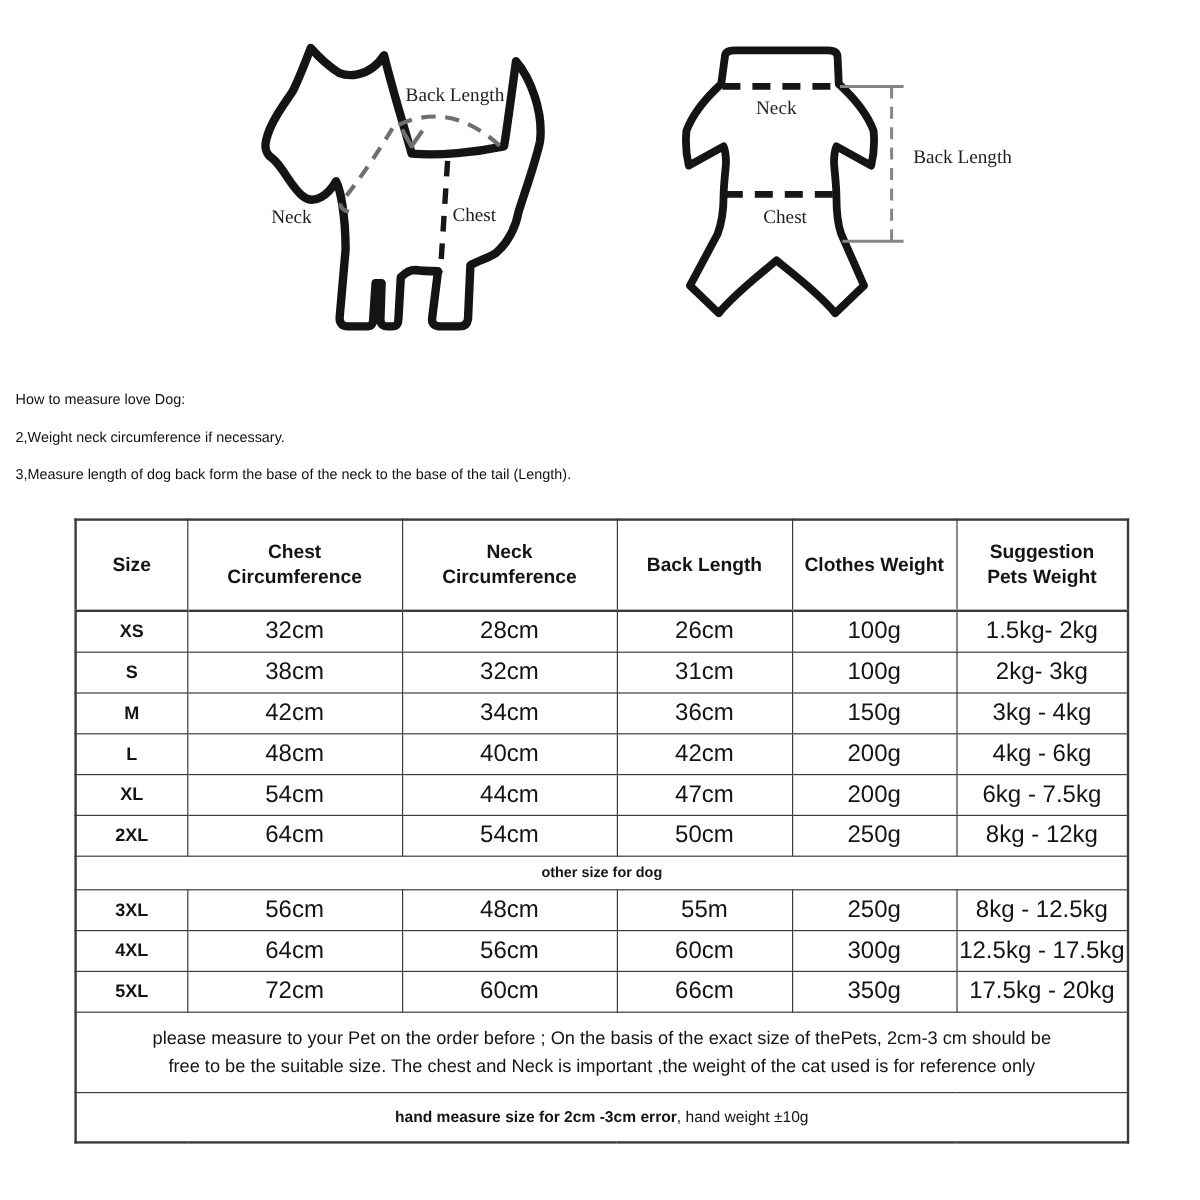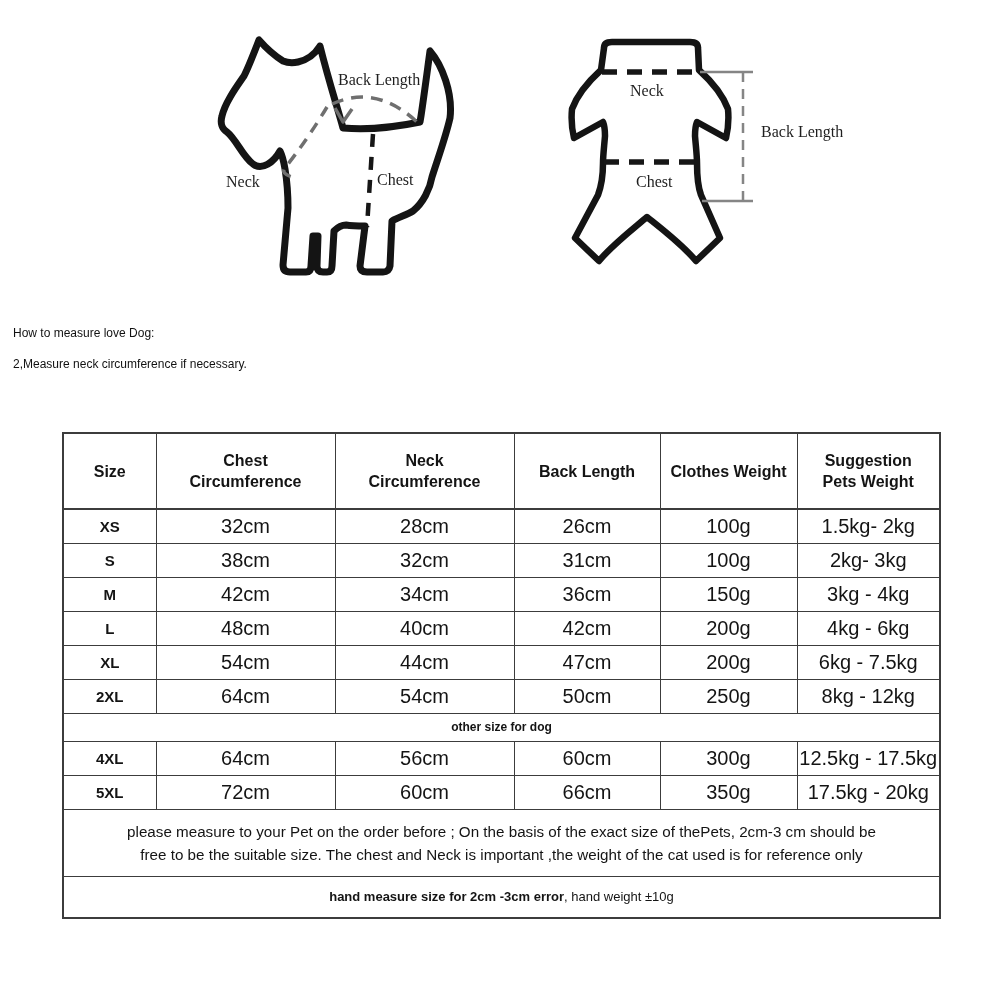--- a/index.html
+++ b/index.html
@@ -99,21 +99,22 @@
     <path d="M 150 42 L 203 42" fill="none" stroke="#858585" stroke-width="2.5"></path>
     <path d="M 152 171 L 203 171" fill="none" stroke="#858585" stroke-width="2.5"></path>
     <path d="M 193 42 L 193 171" fill="none" stroke="#858585" stroke-width="2.5" stroke-dasharray="10 7"></path>
   </svg>
   <span class="dlabel" style="left:630px;top:82px;">Neck</span>
   <span class="dlabel" style="left:636px;top:173px;">Chest</span>
   <span class="dlabel" style="left:761px;top:123px;">Back Length</span>
 
   <div id="instructions">
     <div>How to measure love Dog:</div>
-    <div>2,Measure neck circumference if necessary.</div>
+    <div>2,Weight neck circumference if necessary.</div>
+    <div>3,Measure length of dog back form the base of the neck to the base of the tail (Length).</div>
   </div>
 
   <table id="size-table">
     <colgroup>
       <col style="width:93px">
         <col style="width:179px">
         <col style="width:179px">
       <col style="width:146px">
         <col style="width:137px">
         <col style="width:143px">
@@ -181,20 +182,28 @@
           <td>8kg - 12kg</td>
         </tr>
       </tbody>
     <tbody>
       <tr class="divider">
         <td colspan="6">other size for dog</td>
       </tr>
     </tbody>
     <tbody class="rows" id="rows-other">
         <tr>
+          <th>3XL</th>
+          <td>56cm</td>
+          <td>48cm</td>
+          <td>55m</td>
+          <td>250g</td>
+          <td>8kg - 12.5kg</td>
+        </tr>
+        <tr>
           <th>4XL</th>
           <td>64cm</td>
           <td>56cm</td>
           <td>60cm</td>
           <td>300g</td>
           <td>12.5kg - 17.5kg</td>
         </tr>
         <tr>
           <th>5XL</th>
           <td>72cm</td>

